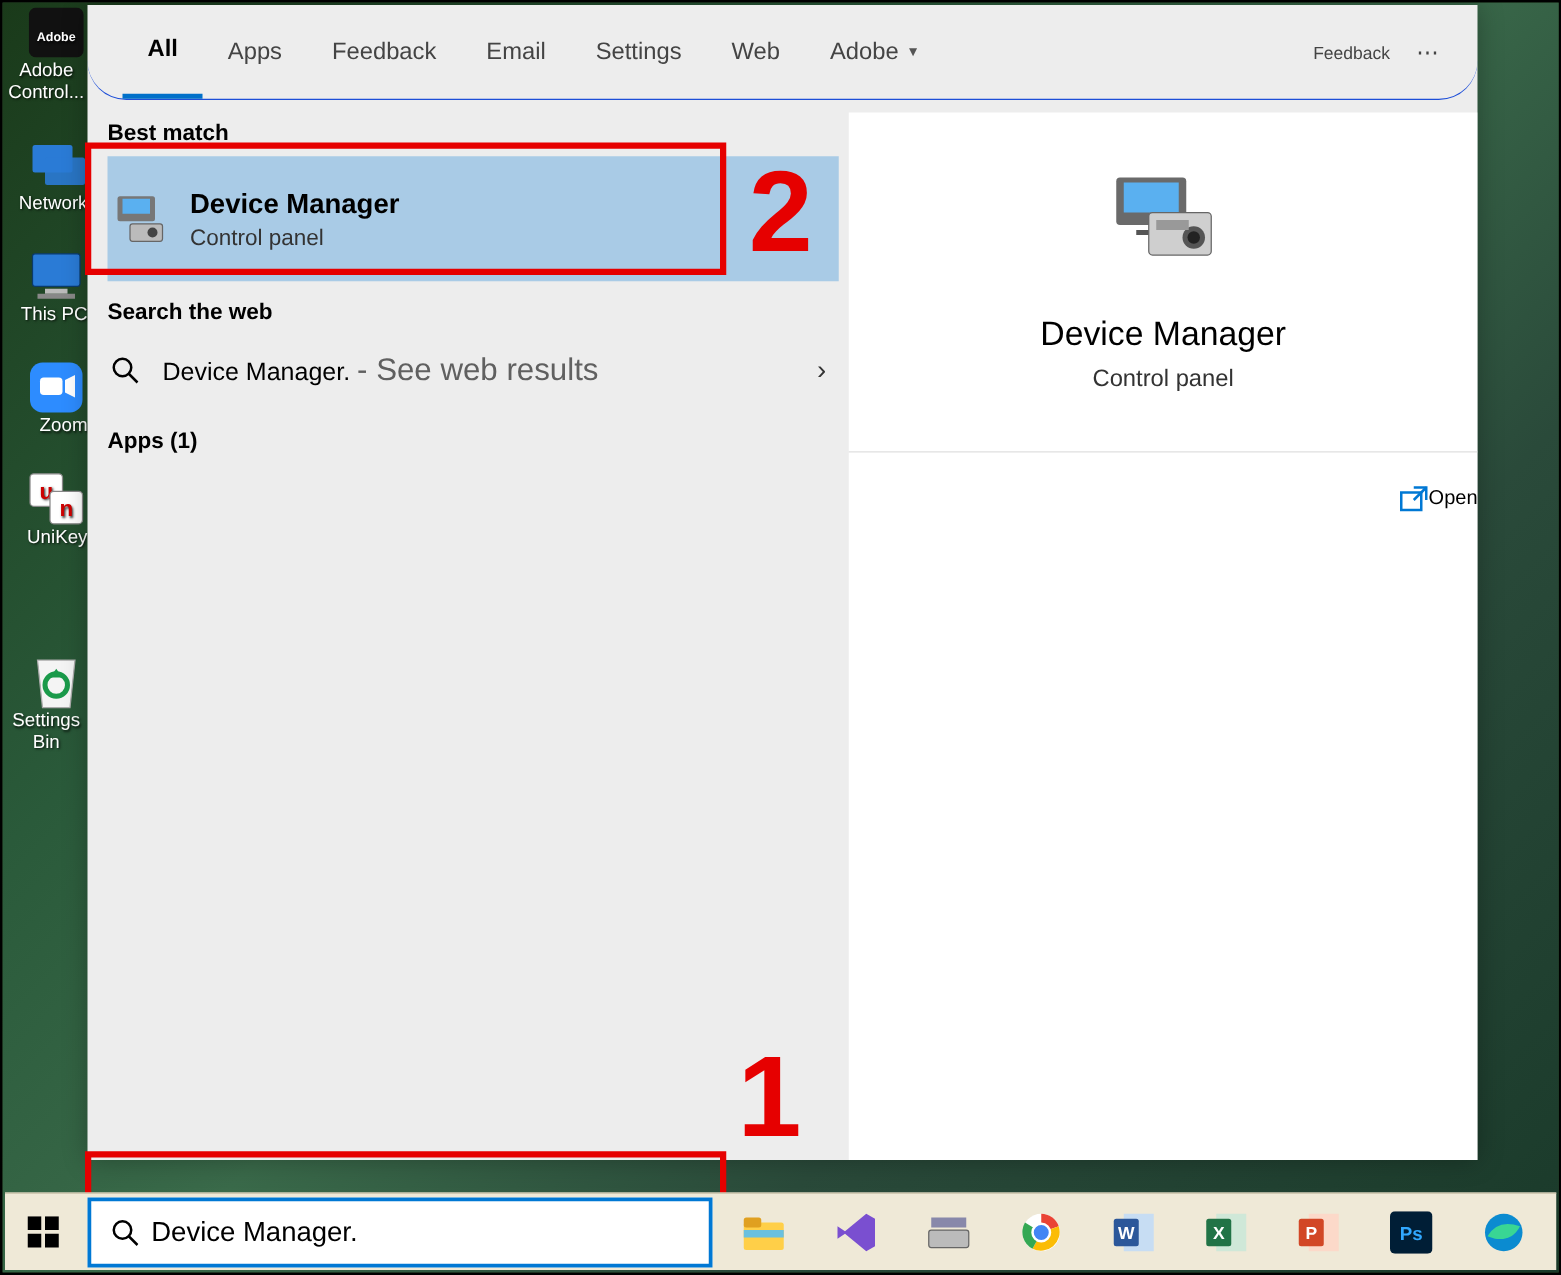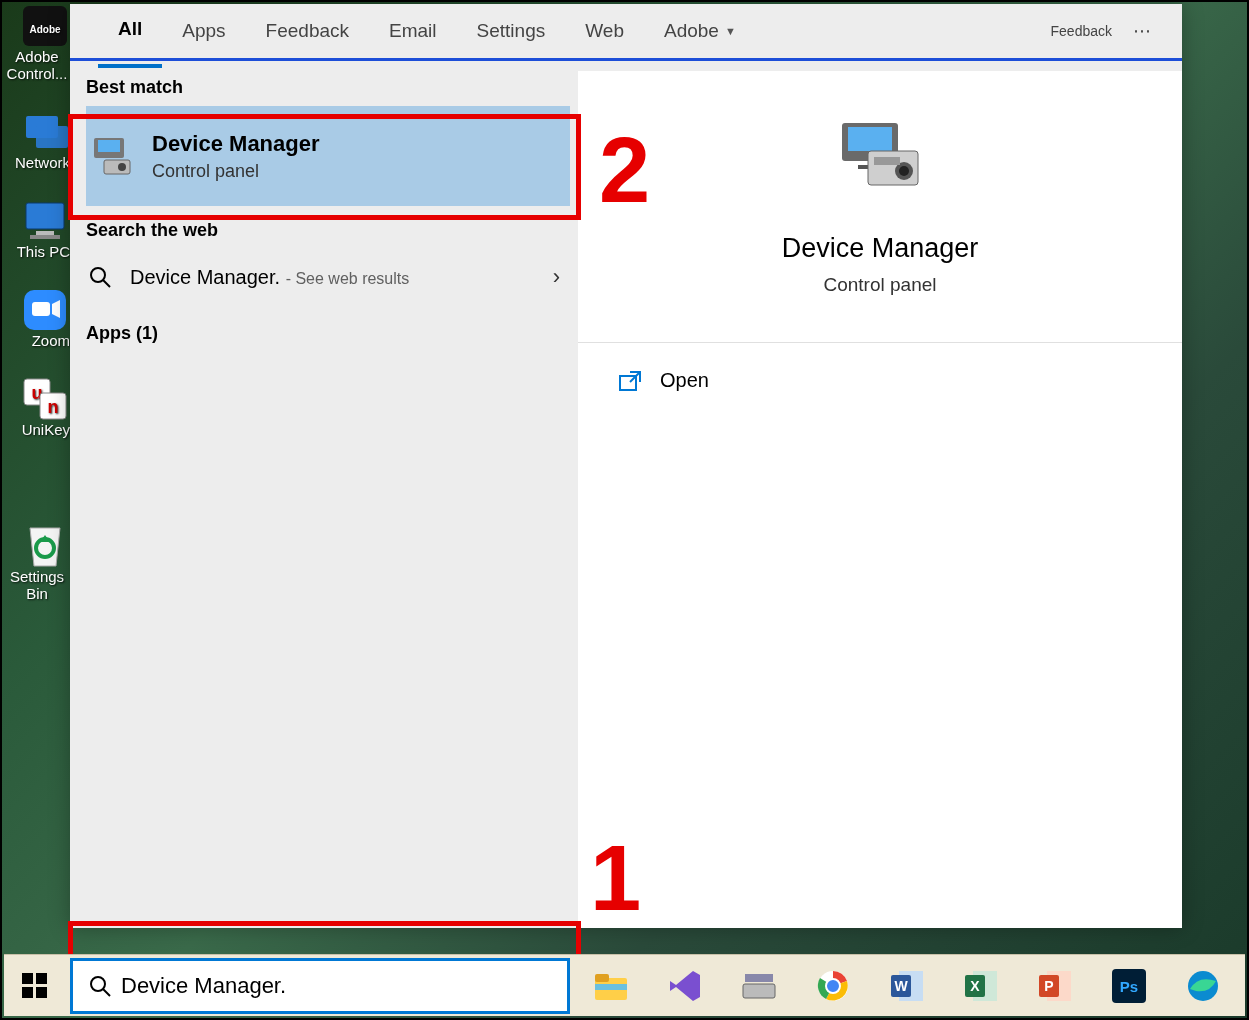--- a/index.html
+++ b/index.html
@@ -52,23 +52,24 @@
     width: 1112px;
     height: 924px;
     background: #ededed;
     box-shadow: 0 0 20px rgba(0,0,0,0.3);
     display: flex;
     flex-direction: column;
   }
   .tabs {
     display: flex;
     align-items: center;
-    height: 57px;
-    border-bottom: 3px solid #1d4ed8;
+    height: 76px;
+    border-bottom: 1px solid #1d4ed8;
     padding: 0 28px;
+    border-radius: 31px;
   }
   .tab {
     padding: 0 20px;
     height: 74px;
     display: flex;
     align-items: center;
     font-size: 19px;
     color: #444;
     cursor: pointer;
   }
@@ -82,21 +83,21 @@
   .feedback { font-size: 14px; color: #444; padding-right: 18px; cursor: pointer;}
   .dots { width: 24px; text-align: center; color:#444; font-size:18px; cursor: pointer;}
 
   .flyout-body {
     flex: 1;
     display: flex;
     flex-direction: row;
     overflow: hidden;
   }
   .left-pane {
-    width: 508px;
+    width: 609px;
     padding: 12px 8px 0 16px;
     color: #000;
   }
   .section-label {
     font-size: 18px;
     font-weight: 700;
     margin: 4px 0 8px 0;
   }
   .result-item {
     display: flex;
@@ -115,45 +116,45 @@
   .web-item {
     display: flex;
     align-items: center;
     height: 56px;
     gap: 18px;
     cursor: pointer;
     padding: 0 10px 0 2px;
     margin-top: 6px;
   }
   .web-item .w-text { font-size: 20px; }
-  .web-item .w-sub { color: #606060; font-size: 16px; }
+  .web-item .w-sub { color: #606060; font-size: 25px; }
   .web-item .chev-r { margin-left: auto; font-size: 22px; color: #333; }
 
   .right-pane {
     flex: 1;
     background: #fff;
     margin: 10px 0 0 0;
     display: flex;
     flex-direction: column;
     align-items: center;
     height: 100%;
   }
   .right-icon { margin-top: 46px; }
   .right-title { font-size: 27px; font-weight: 400; margin-top: 38px; color: #000; }
   .right-sub { font-size: 19px; color: #333; margin-top: 10px; }
   .right-sep { width: 100%; height: 1px; background: #e0e0e0; margin-top: 46px; }
   .action-row {
     width: 100%;
     display: flex;
     align-items: center;
-    gap: 18px;
     padding: 26px 0 26px 40px;
-    font-size: 20px;
+    font-size: 16px;
     color: #000;
     cursor: pointer;
+    justify-content: flex-end;
   }
   .action-row svg { color: #0078d4; }
 
   
   .callout {
     position: absolute;
     font-family: Arial, sans-serif;
     font-weight: 900;
     color: #e60000;
     font-size: 92px;

